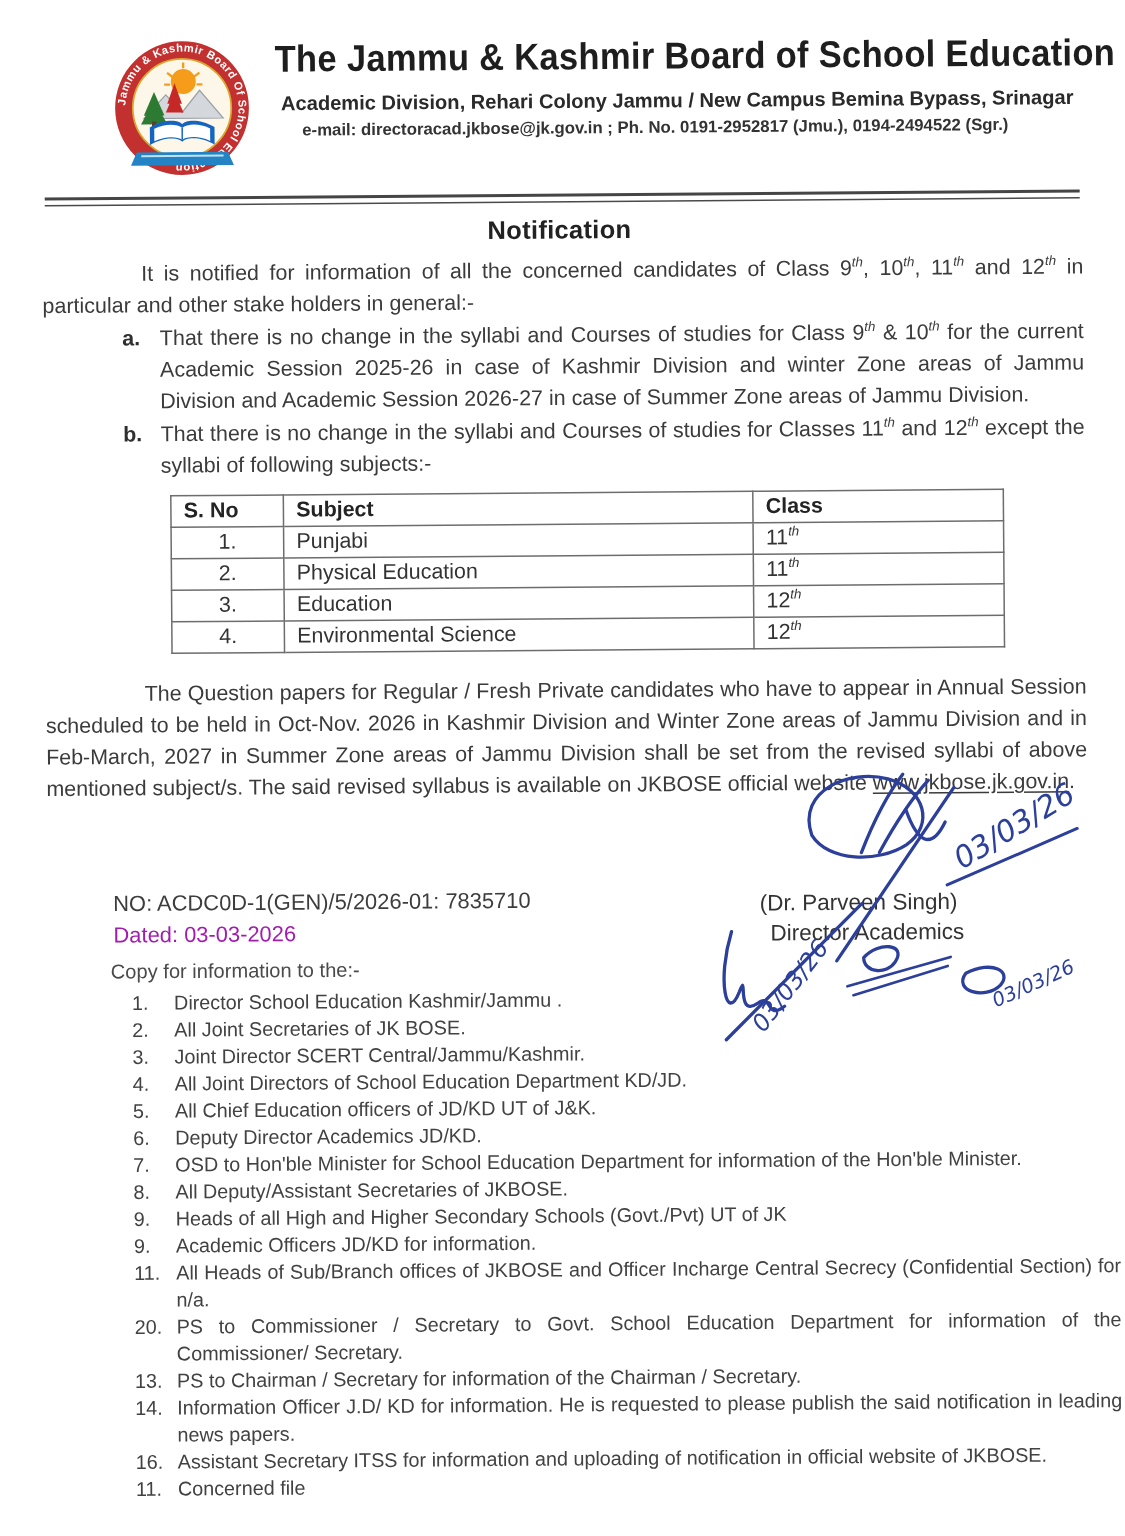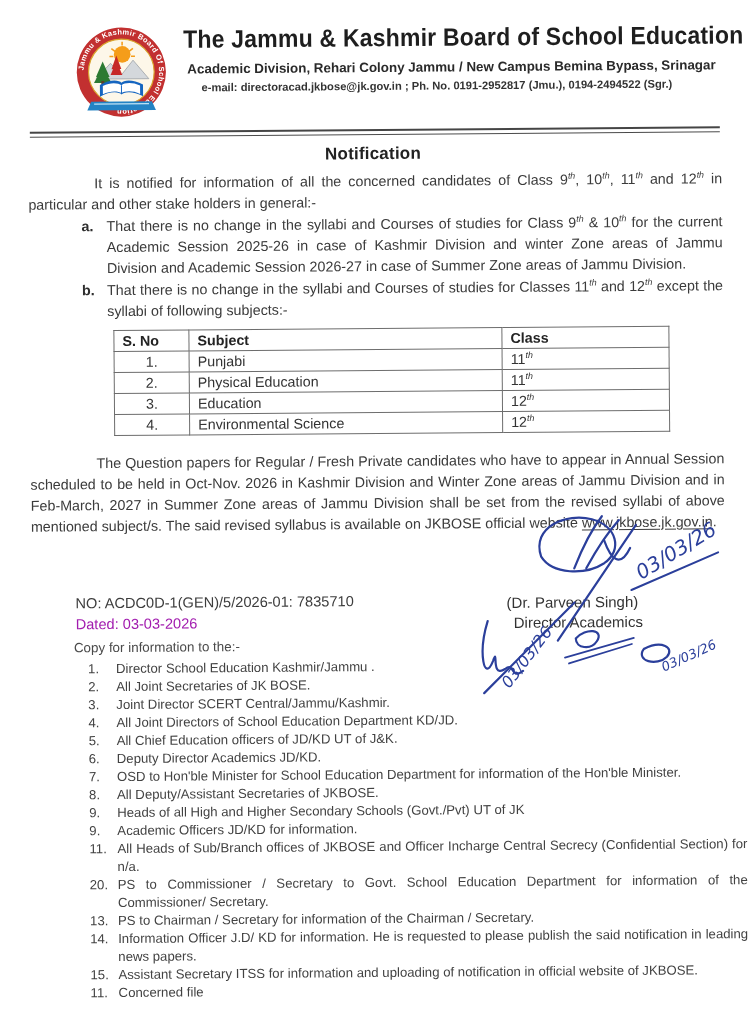--- a/index.html
+++ b/index.html
@@ -195,19 +195,19 @@
       <li><span class="num">5.</span><span>All Chief Education officers of JD/KD UT of J&amp;K.</span></li>
       <li><span class="num">6.</span><span>Deputy Director Academics JD/KD.</span></li>
       <li><span class="num">7.</span><span>OSD to Hon'ble Minister for School Education Department for information of the Hon'ble Minister.</span></li>
       <li><span class="num">8.</span><span>All Deputy/Assistant Secretaries of JKBOSE.</span></li>
       <li><span class="num">9.</span><span>Heads of all High and Higher Secondary Schools (Govt./Pvt)  UT of JK</span></li>
       <li><span class="num">9.</span><span>Academic Officers JD/KD for information.</span></li>
       <li><span class="num">11.</span><span>All Heads of Sub/Branch offices of JKBOSE and Officer Incharge Central Secrecy (Confidential Section) for n/a.</span></li>
       <li><span class="num">20.</span><span>PS to Commissioner / Secretary to Govt. School Education Department for information of the Commissioner/ Secretary.</span></li>
       <li><span class="num">13.</span><span>PS to Chairman / Secretary for information of the Chairman / Secretary.</span></li>
       <li><span class="num">14.</span><span>Information Officer J.D/ KD for information. He is requested to please publish the said notification in leading news papers.</span></li>
-      <li><span class="num">15.</span><span>Assistant Secretary ITSS for information and uploading of notification in official website of JKBOSE.</span></li>
+      <li><span class="num">16.</span><span>Assistant Secretary ITSS for information and uploading of notification in official website of JKBOSE.</span></li>
       <li><span class="num">11.</span><span>Concerned file</span></li>
     </ol>
   </div>
 
 </div>
 </div>
 
 </body></html>

